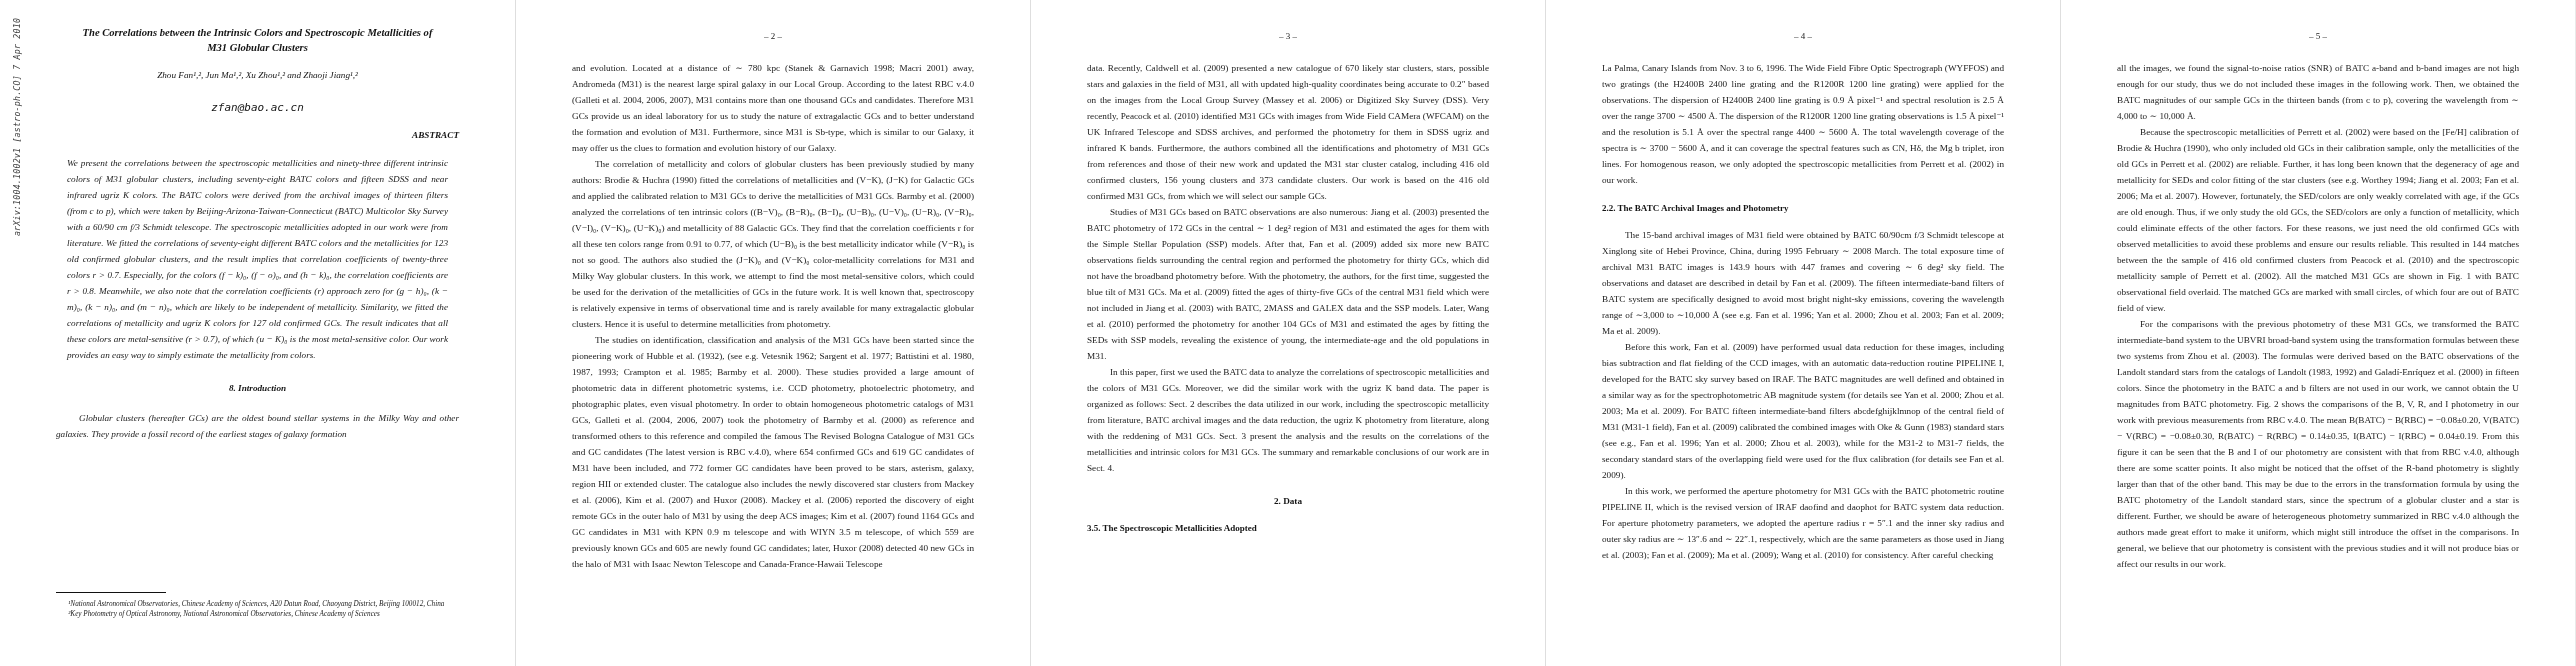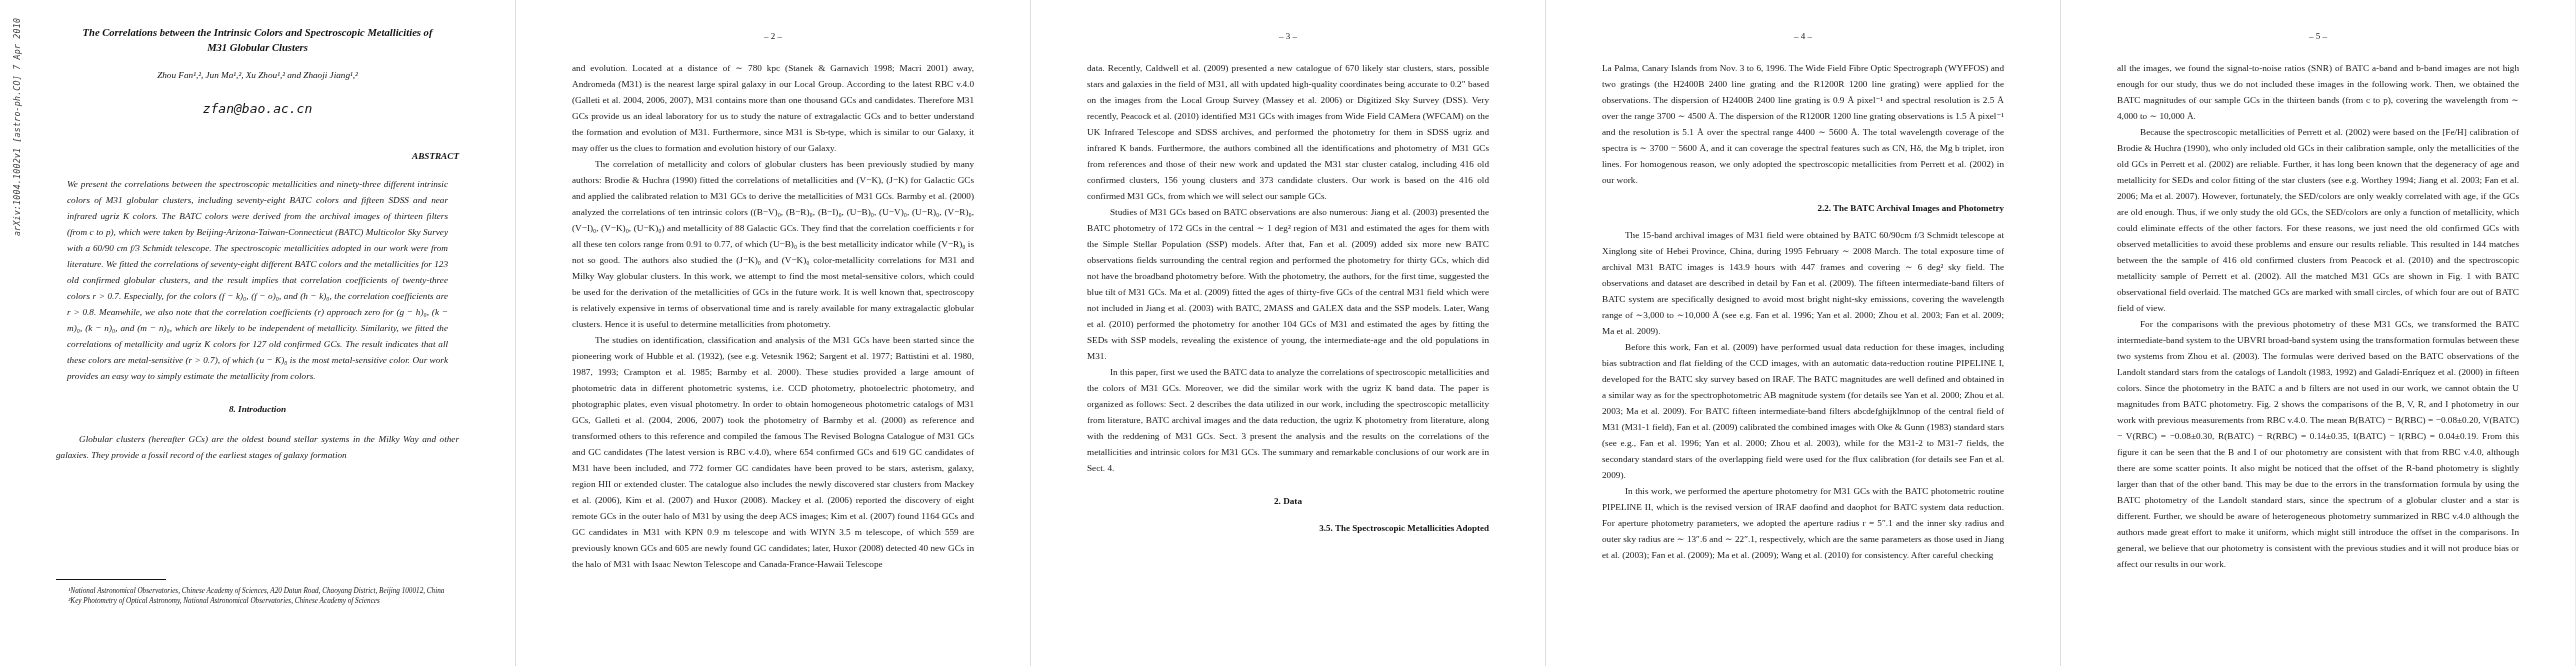--- a/index.html
+++ b/index.html
@@ -48,46 +48,46 @@
     margin:0 auto 14.5px auto;
   }
   .authors {
     text-align:center;
     font-size:9.2px;
     margin-bottom:21px;
   }
   .email {
     text-align:center;
     font-family:"DejaVu Sans Mono","Liberation Mono",monospace;
-    font-size:13px;
-    margin-bottom:35px;
+    font-size:11px;
+    margin-bottom:16px;
   }
   .abstract-heading {
     text-align:right;
     font-weight:bold;
     font-size:9.2px;
     margin-bottom:15.6px;
   }
   .abstract-text { margin:0 11px; }
   .section-heading {
     text-align:center;
     font-weight:bold;
     font-size:9.2px;
     margin:20px 0 16.7px 0;
   }
   .subsection-heading {
-    text-align:right;
+    text-align:left;
     font-weight:bold;
     font-size:9px;
     margin:14.5px 0 14.5px 0;
   }
 
   .footnotes {
     position:absolute;
-    left:56px; right:56px; bottom:61px;
+    left:56px; right:56px; bottom:48px;
   }
   .footnote-rule {
     width:110px;
     border-top:0.6px solid #111;
     margin-bottom:5.6px;
   }
   .footnote {
     font-size:7.2px;
     line-height:10px;
     text-align:justify;

